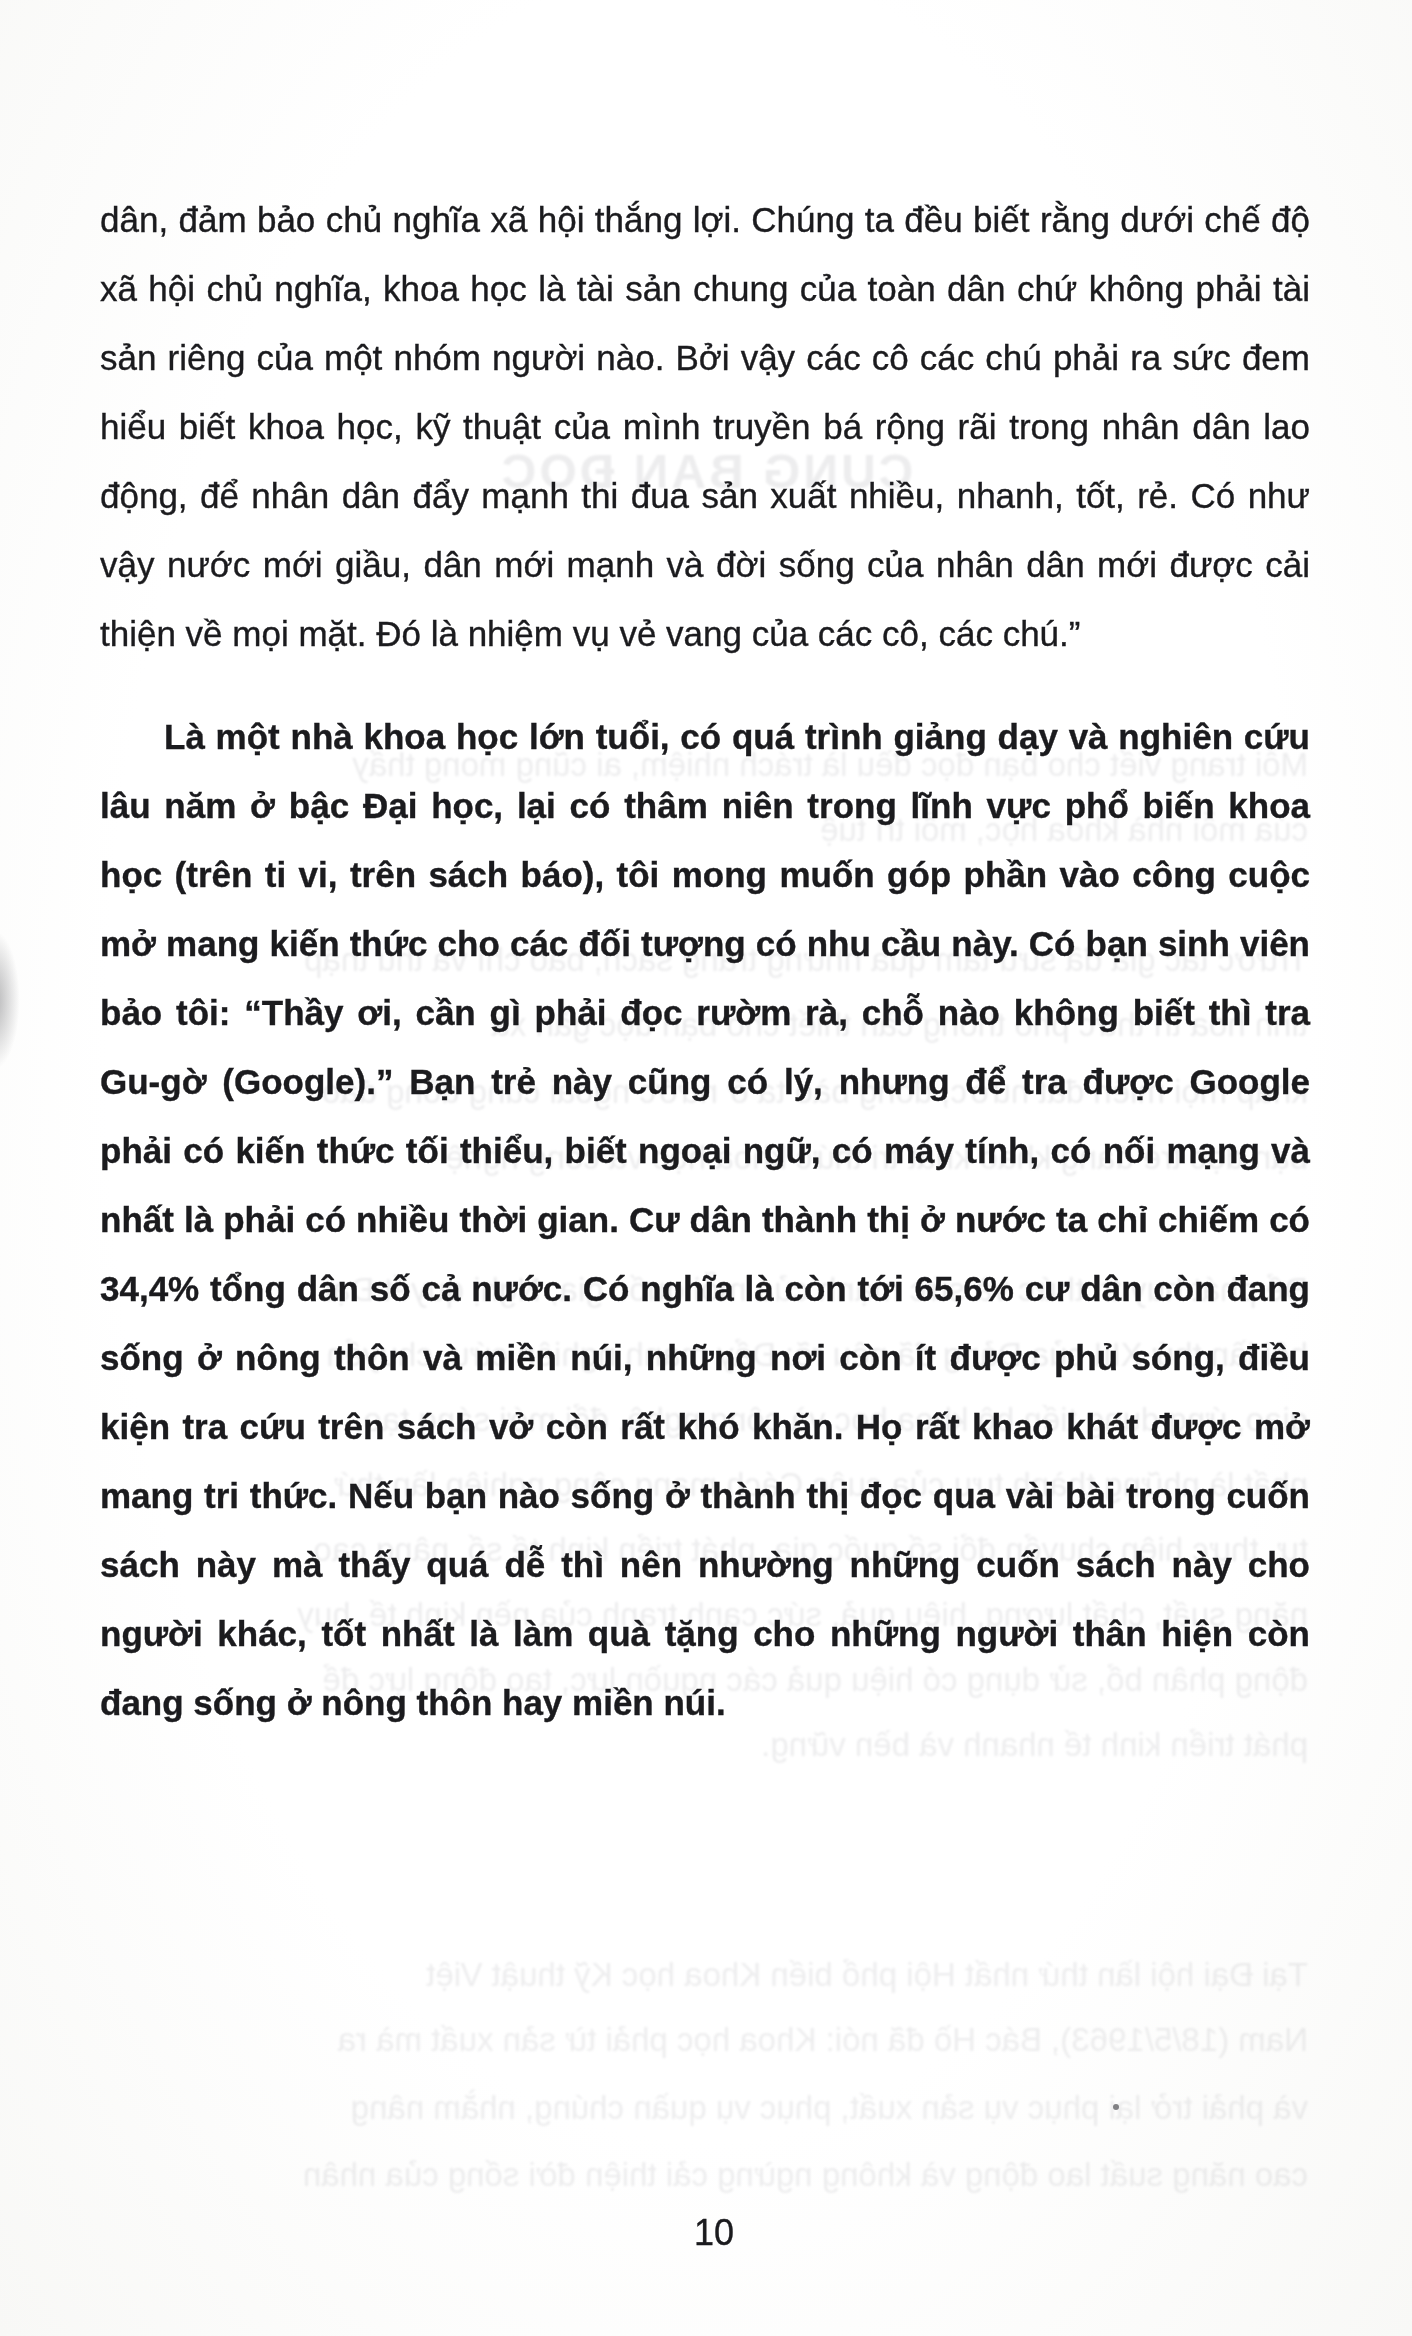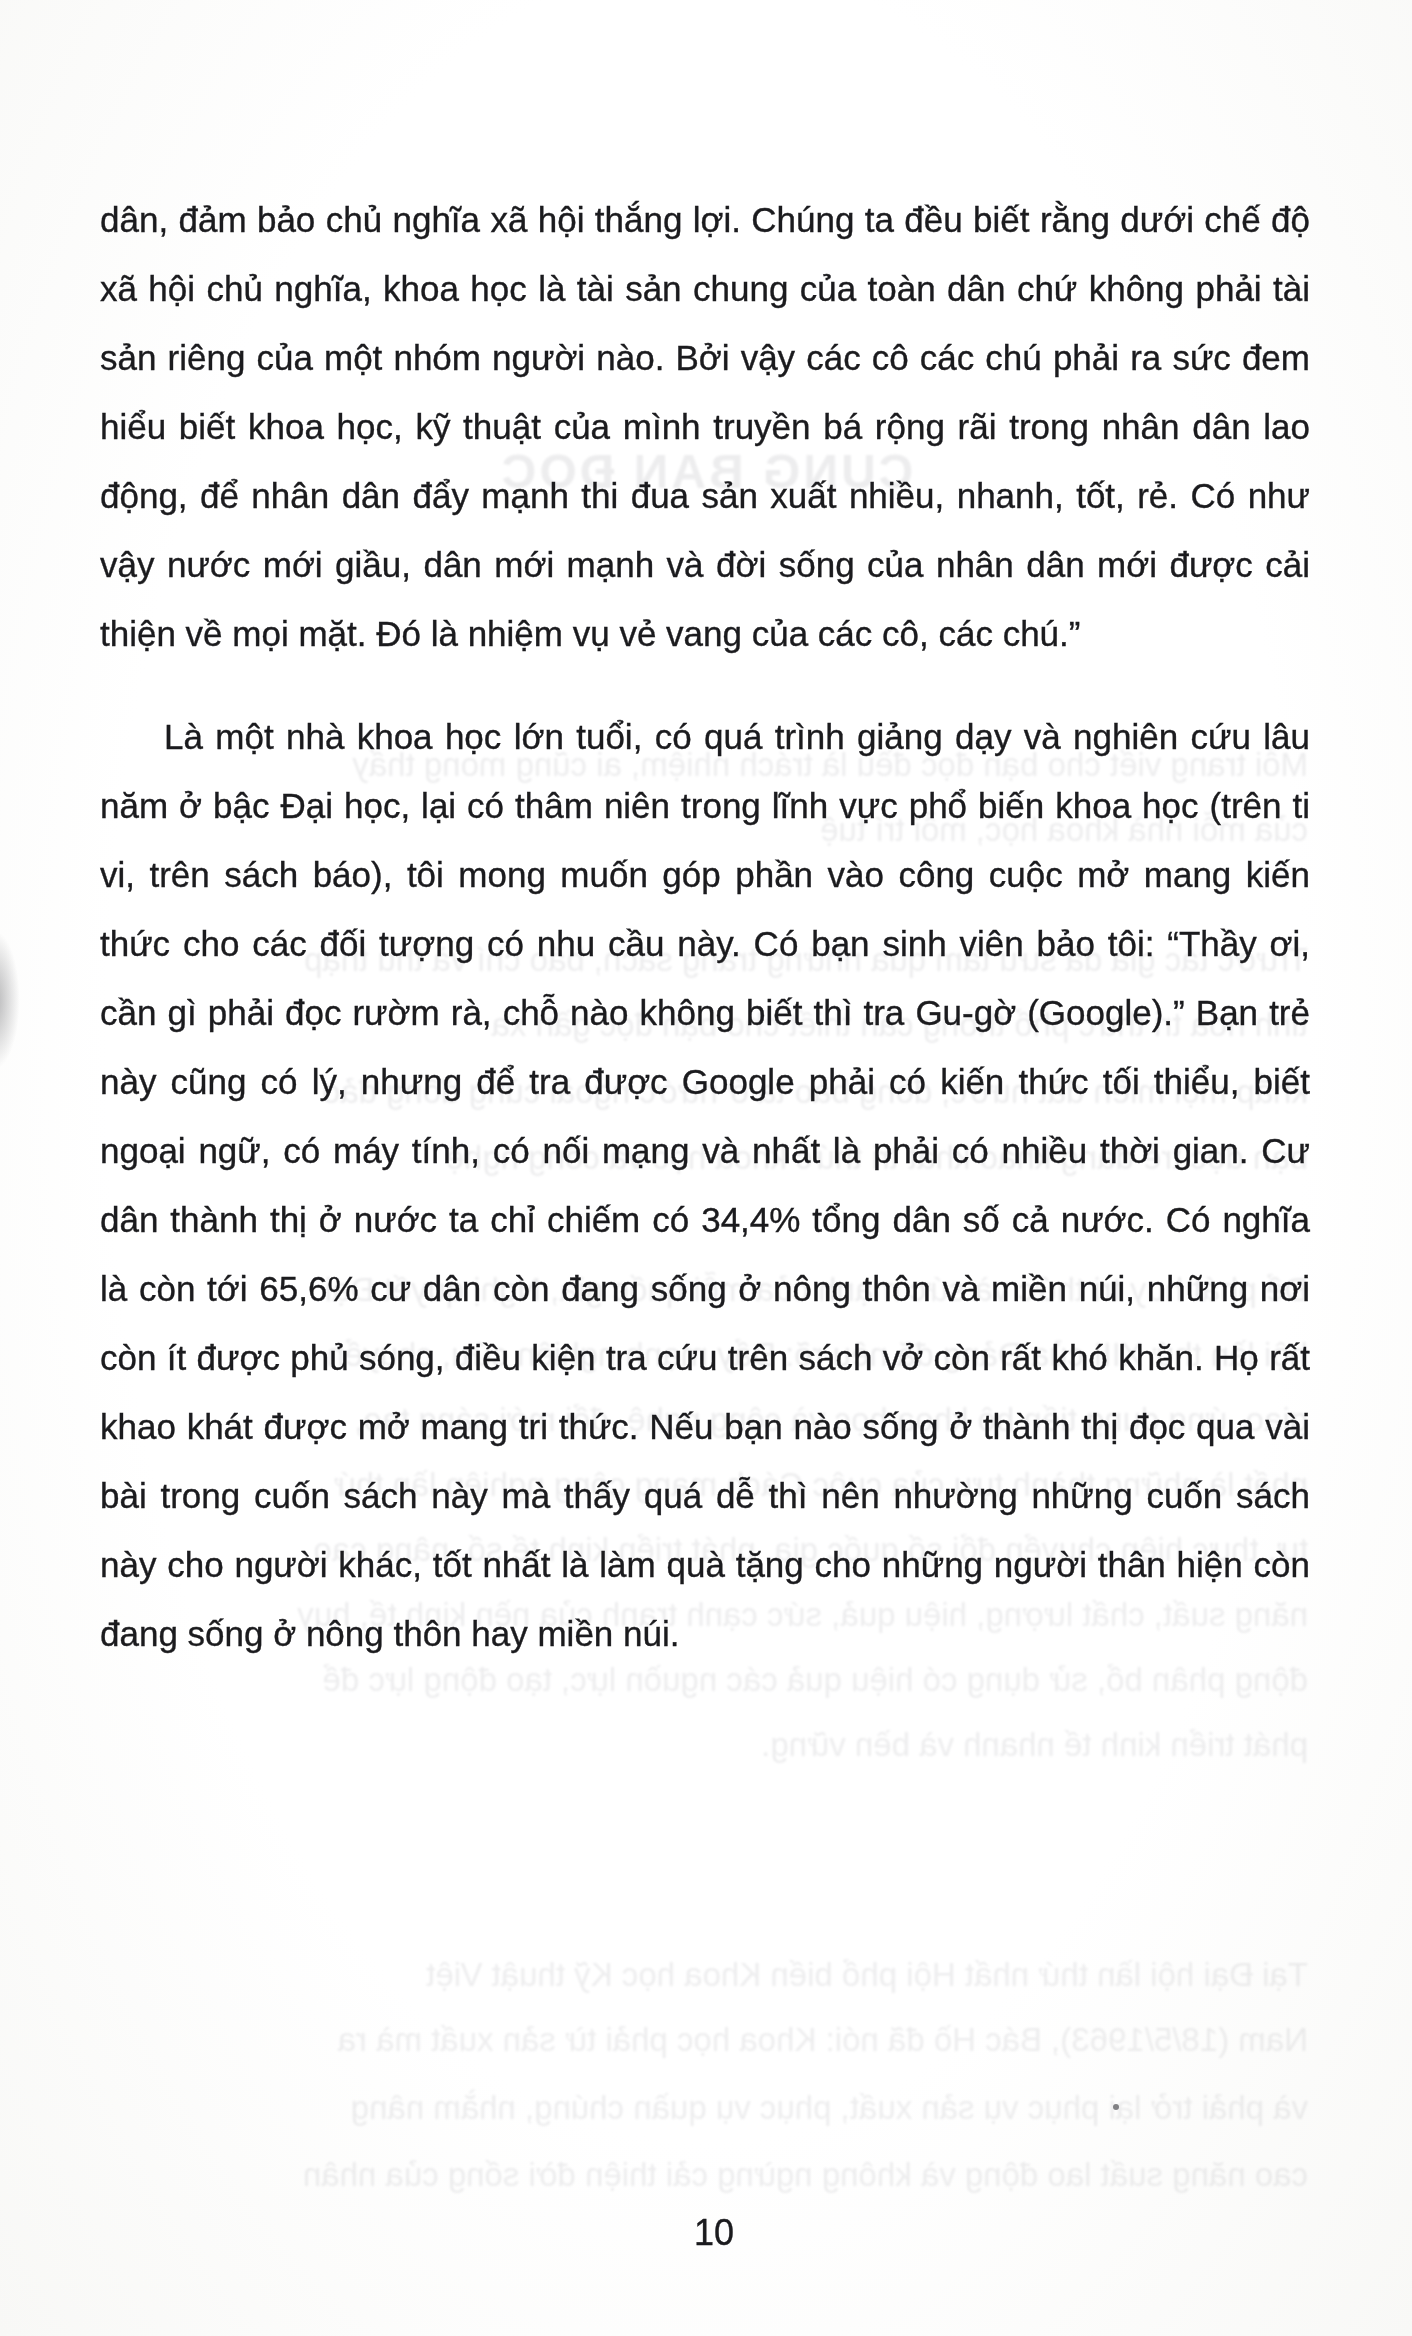--- a/index.html
+++ b/index.html
@@ -56,20 +56,21 @@
     font-size: 35px;
     line-height: 69px;
     text-align: justify;
     -webkit-text-stroke: 0.35px #1b1b1e;
   }
   .content p {
     margin: 0;
   }
   .content p + p {
     margin-top: 34px;
+    font-weight: bold;
   }
   .content p.indent {
     text-indent: 64px;
   }
   .italic {
     font-style: italic;
   }
 
   .page-number {
     position: absolute;

